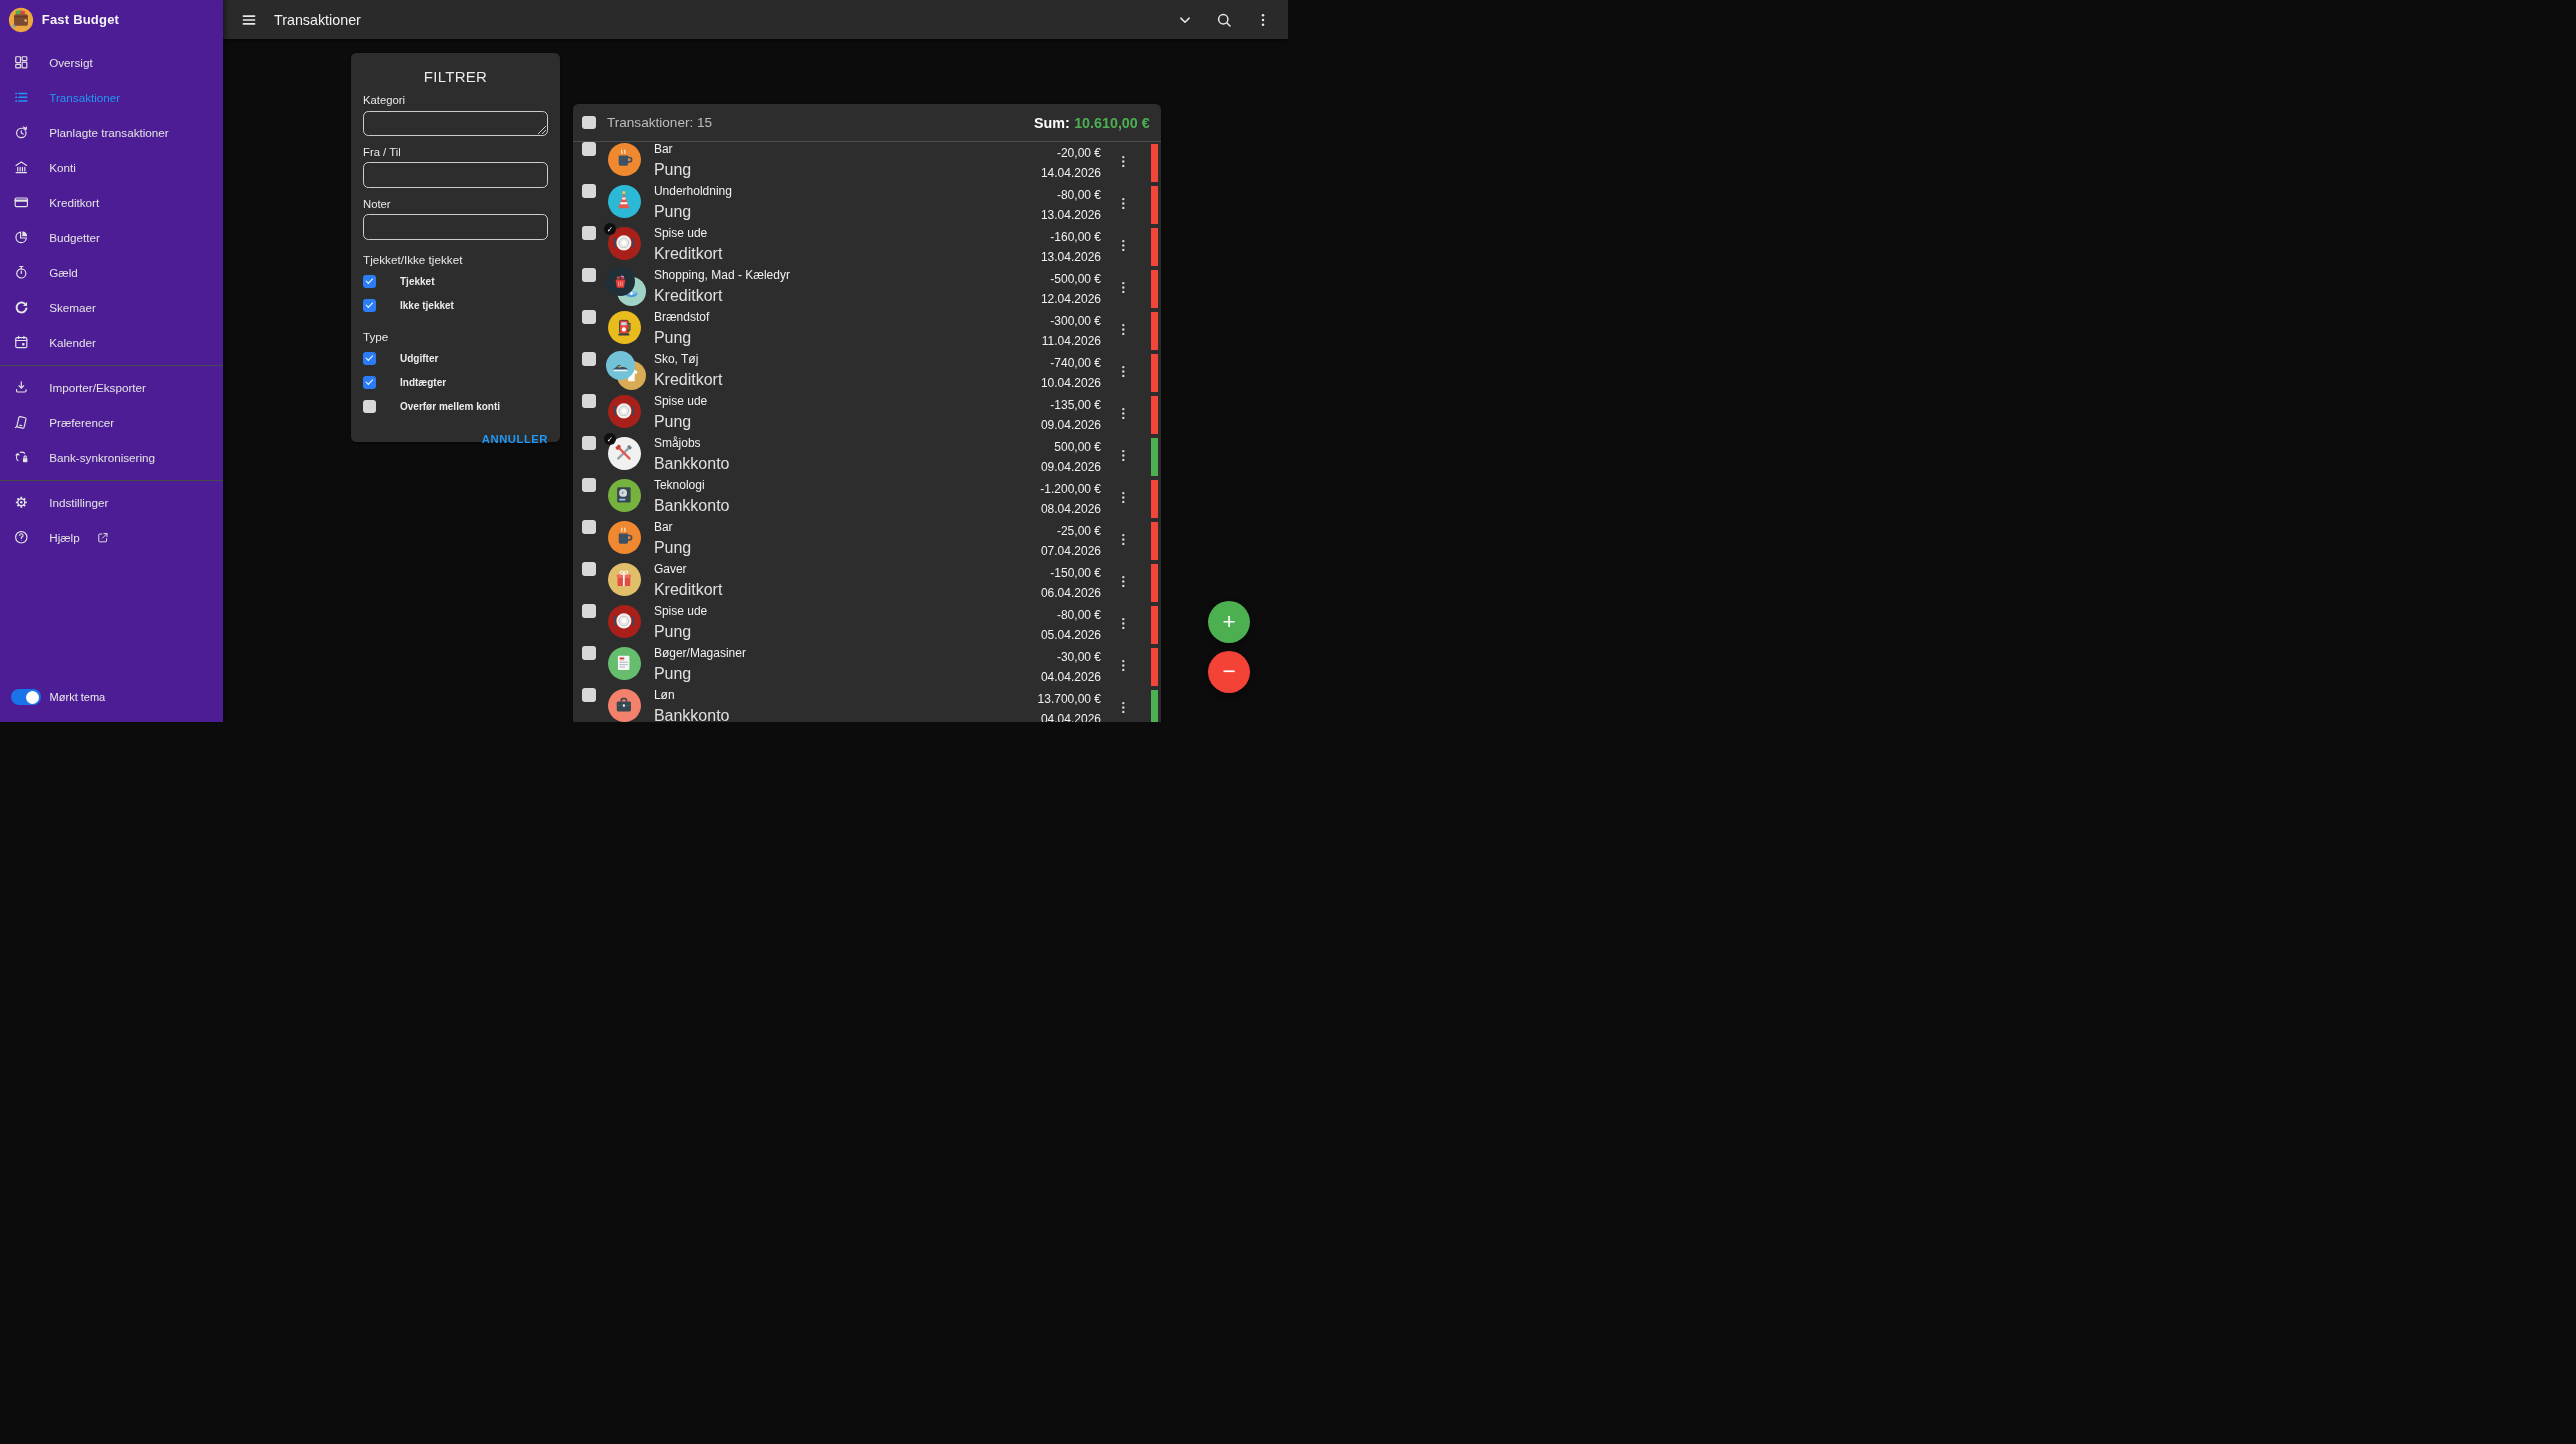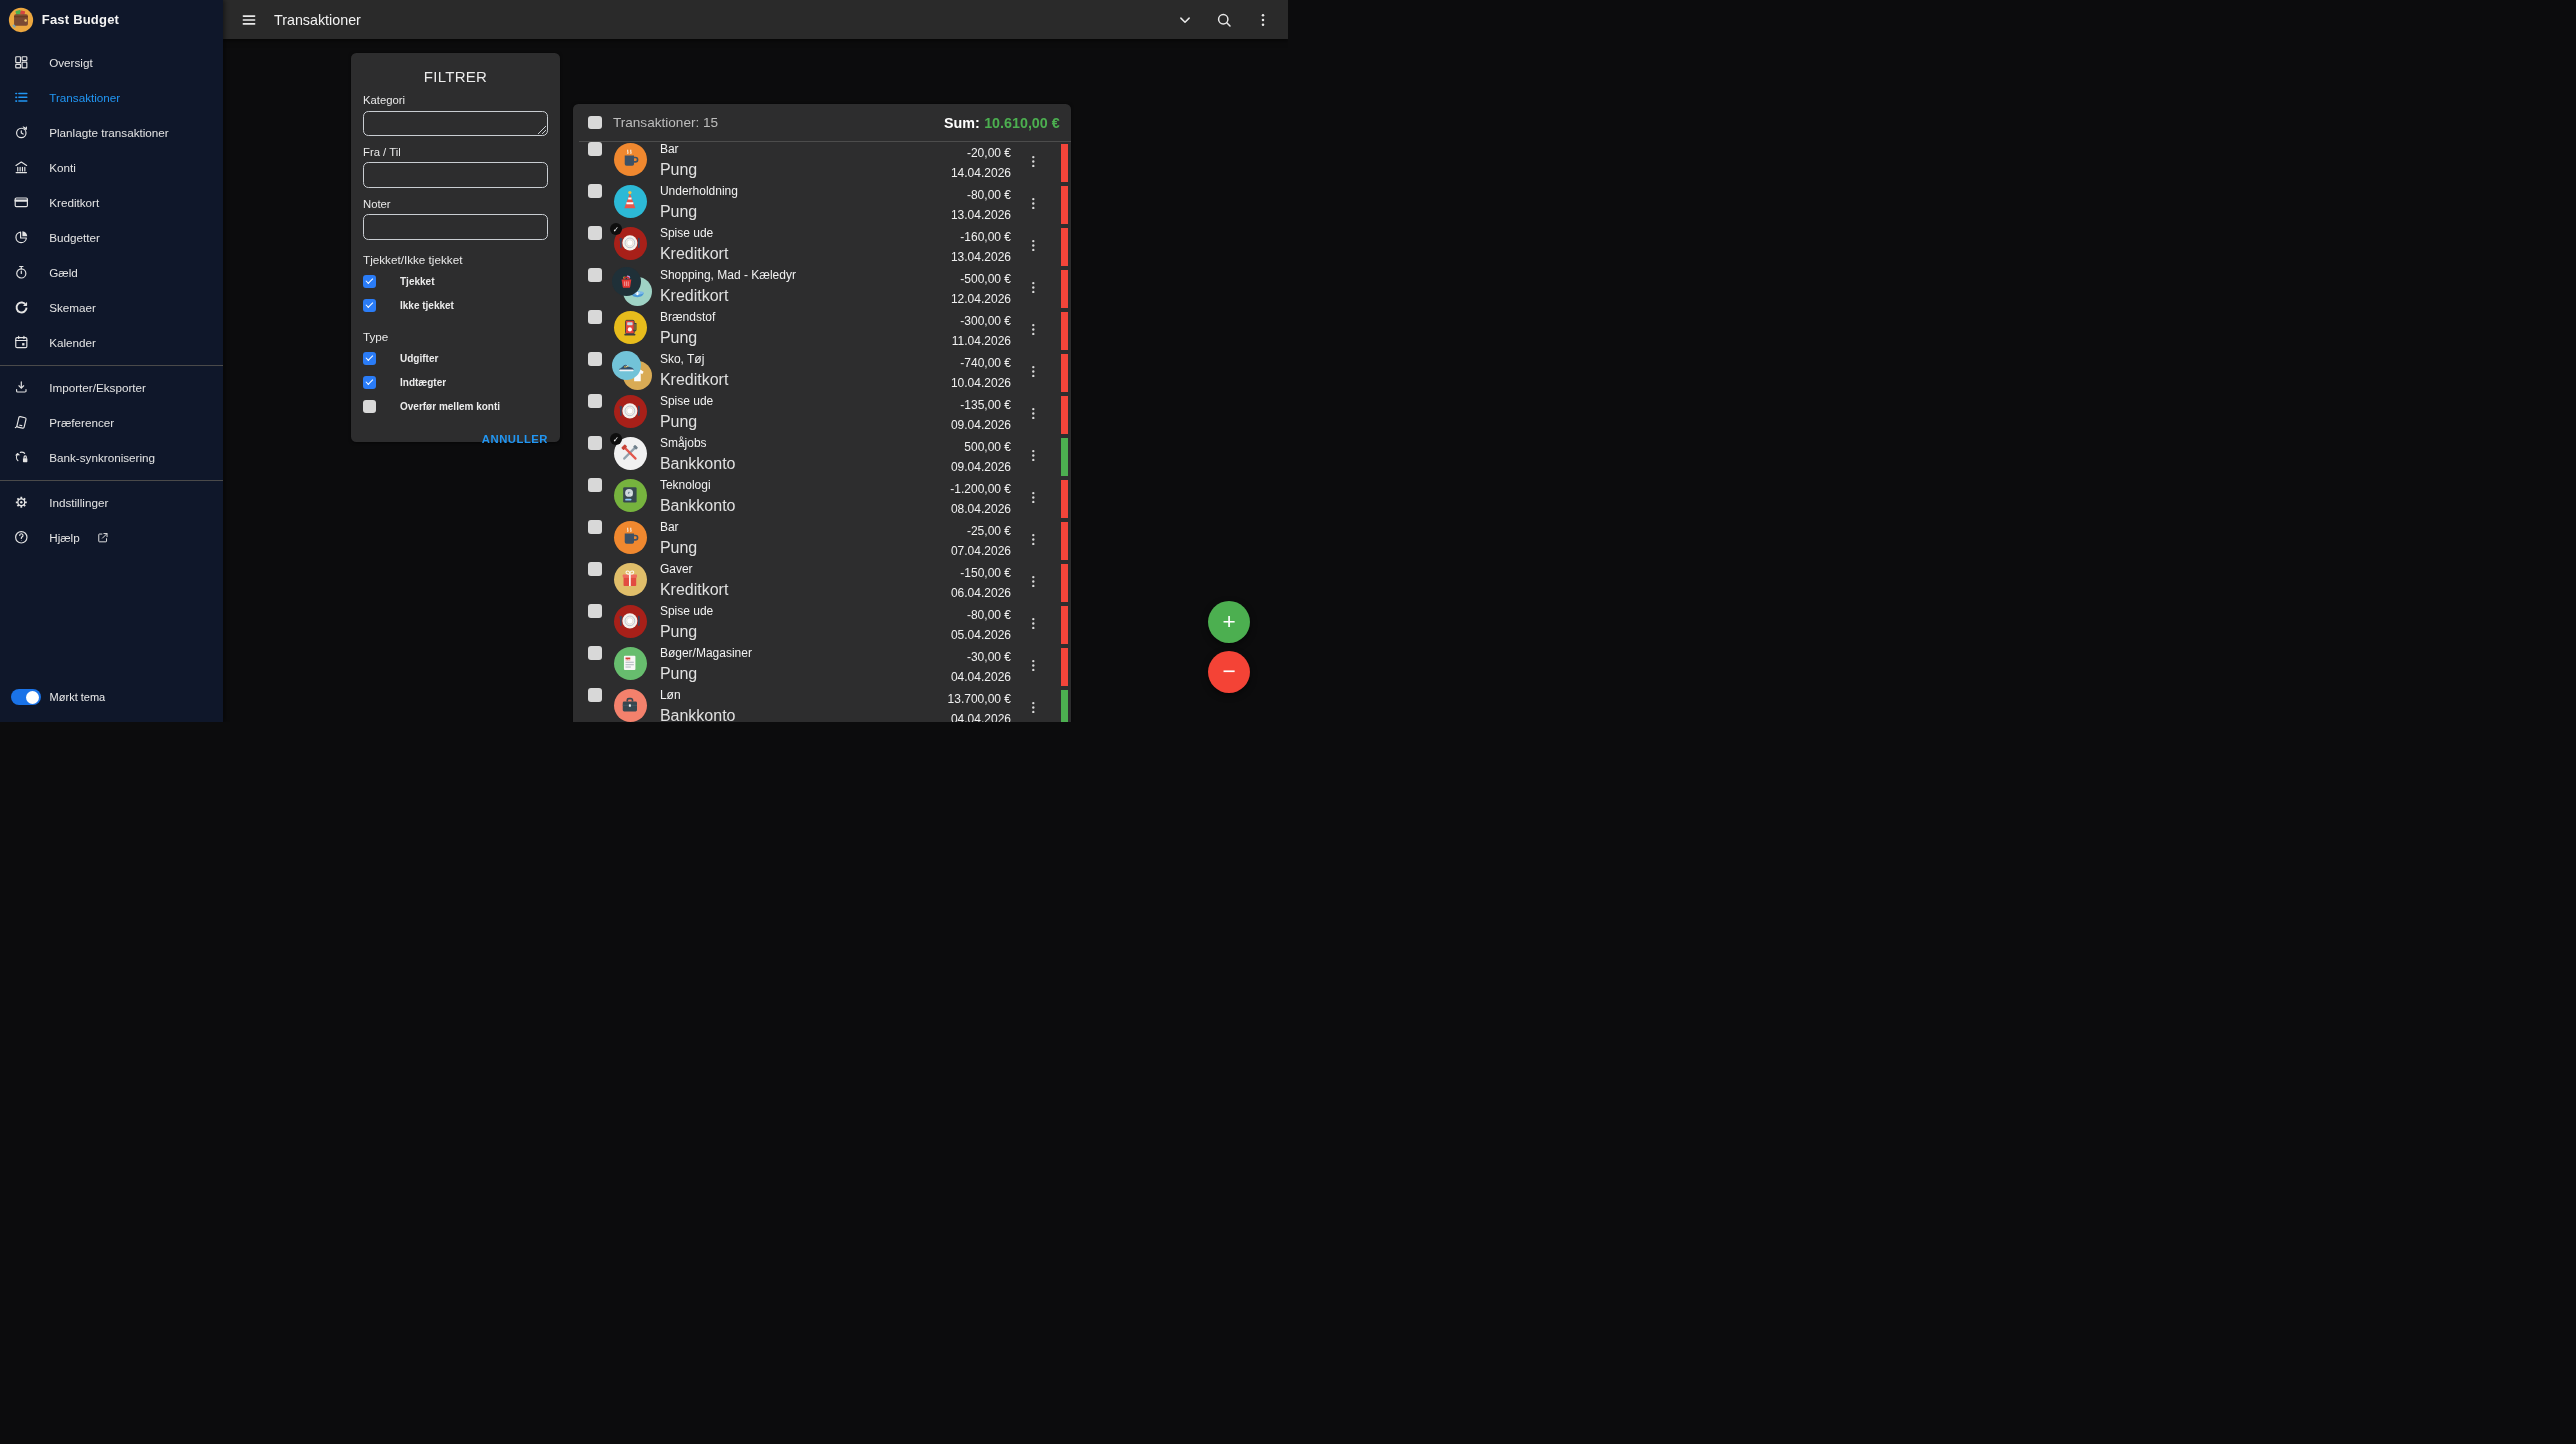--- a/index.html
+++ b/index.html
@@ -1,21 +1,21 @@
 <!DOCTYPE html>
 <html style="font-size:12px"><head>
 <meta charset="utf-8">
 <style>
   * { box-sizing: border-box; margin: 0; padding: 0; }
   html,body { width:1288px; height:722px; overflow:hidden; background:#0c0c0d;
     font-family:"Liberation Sans","DejaVu Sans",sans-serif; }
   .app { position:relative; width:1288px; height:722px; }
 
   
-  .sidebar { position:absolute; left:0; top:0; bottom:0; width:223px; background:#0f172a;
+  .sidebar { position:absolute; left:0; top:0; bottom:0; width:223px; background:#4c1d95;
     z-index:6; box-shadow:1.5px 0 4.5px rgba(0,0,0,.45); }
   .brand { display:flex; align-items:center; height:39px; padding-left:8.3px; }
   .brand .logo { width:26px; height:26px; }
   .brand .logo svg { width:26px; height:26px; }
   .brand-name { color:#f5f5f5; font-size:13px; font-weight:bold; margin-left:7.5px; letter-spacing:0.2px; }
   .nav-groups { margin-top:6px; }
   .nav-item { display:flex; align-items:center; height:35px; padding-left:13px; cursor:pointer; color:#e4e4e4; }
   .nav-item .nav-ic { width:16.6px; height:16.6px; display:flex; }
   .nav-item .nav-ic svg { width:16.6px; height:16.6px; }
   .nav-lbl { margin-left:19.6px; font-size:11.7px; font-weight:500; }
@@ -65,22 +65,22 @@
     font-size:11.3px; font-weight:bold; letter-spacing:0.5px; cursor:pointer; font-family:inherit; }
 
   
   .mcard { position:absolute; left:350px; top:12px; width:588px; height:39px; display:flex; align-items:center; }
   .m-btn { width:33px; height:33px; display:flex; align-items:center; justify-content:center; color:#efefef; cursor:pointer; }
   .m-btn svg { width:16.6px; height:16.6px; }
   .m-btn.left { margin-left:10.6px; } .m-btn.right { margin-right:10.6px; }
   .m-title { flex:1; text-align:center; color:#f3f3f3; font-size:16px; font-weight:500; cursor:pointer; }
 
   
-  .lcard { position:absolute; left:350px; top:65px; width:498px; height:638px; overflow:hidden;
-    border-radius:5.3px 5.3px 0 0;padding-left:6px; }
+  .lcard { position:absolute; left:350px; top:65px; width:588px; height:638px; overflow:hidden;
+    border-radius:5.3px 5.3px 0 0; }
   .l-head { height:38px; display:flex; align-items:center; padding:0 11.3px 0 9px; border-bottom:0.8px solid #4c4c4c; }
   .row-cb { width:13.6px; height:13.6px; border-radius:3px; background:#d8d8d8; flex:0 0 13.6px; cursor:pointer; }
   .l-count { color:#bdbdbd; font-size:13.6px; margin-left:11.3px; }
   .l-sum { margin-left:auto; font-size:14.3px; font-weight:bold; color:#fff;text-align:center; }
   .l-sum .sumv { margin-left:4.5px; }
 
   .tx-row { position:relative; height:42px; display:flex; align-items:flex-start; padding-left:9px; cursor:pointer; }
   .icon-wrap { position:relative; width:35px; height:35px; margin-left:11.3px; flex:0 0 35px; }
   .cat { position:absolute; border-radius:50%; display:flex; align-items:center; justify-content:center; }
   .cat svg { width:72%; height:72%; }

